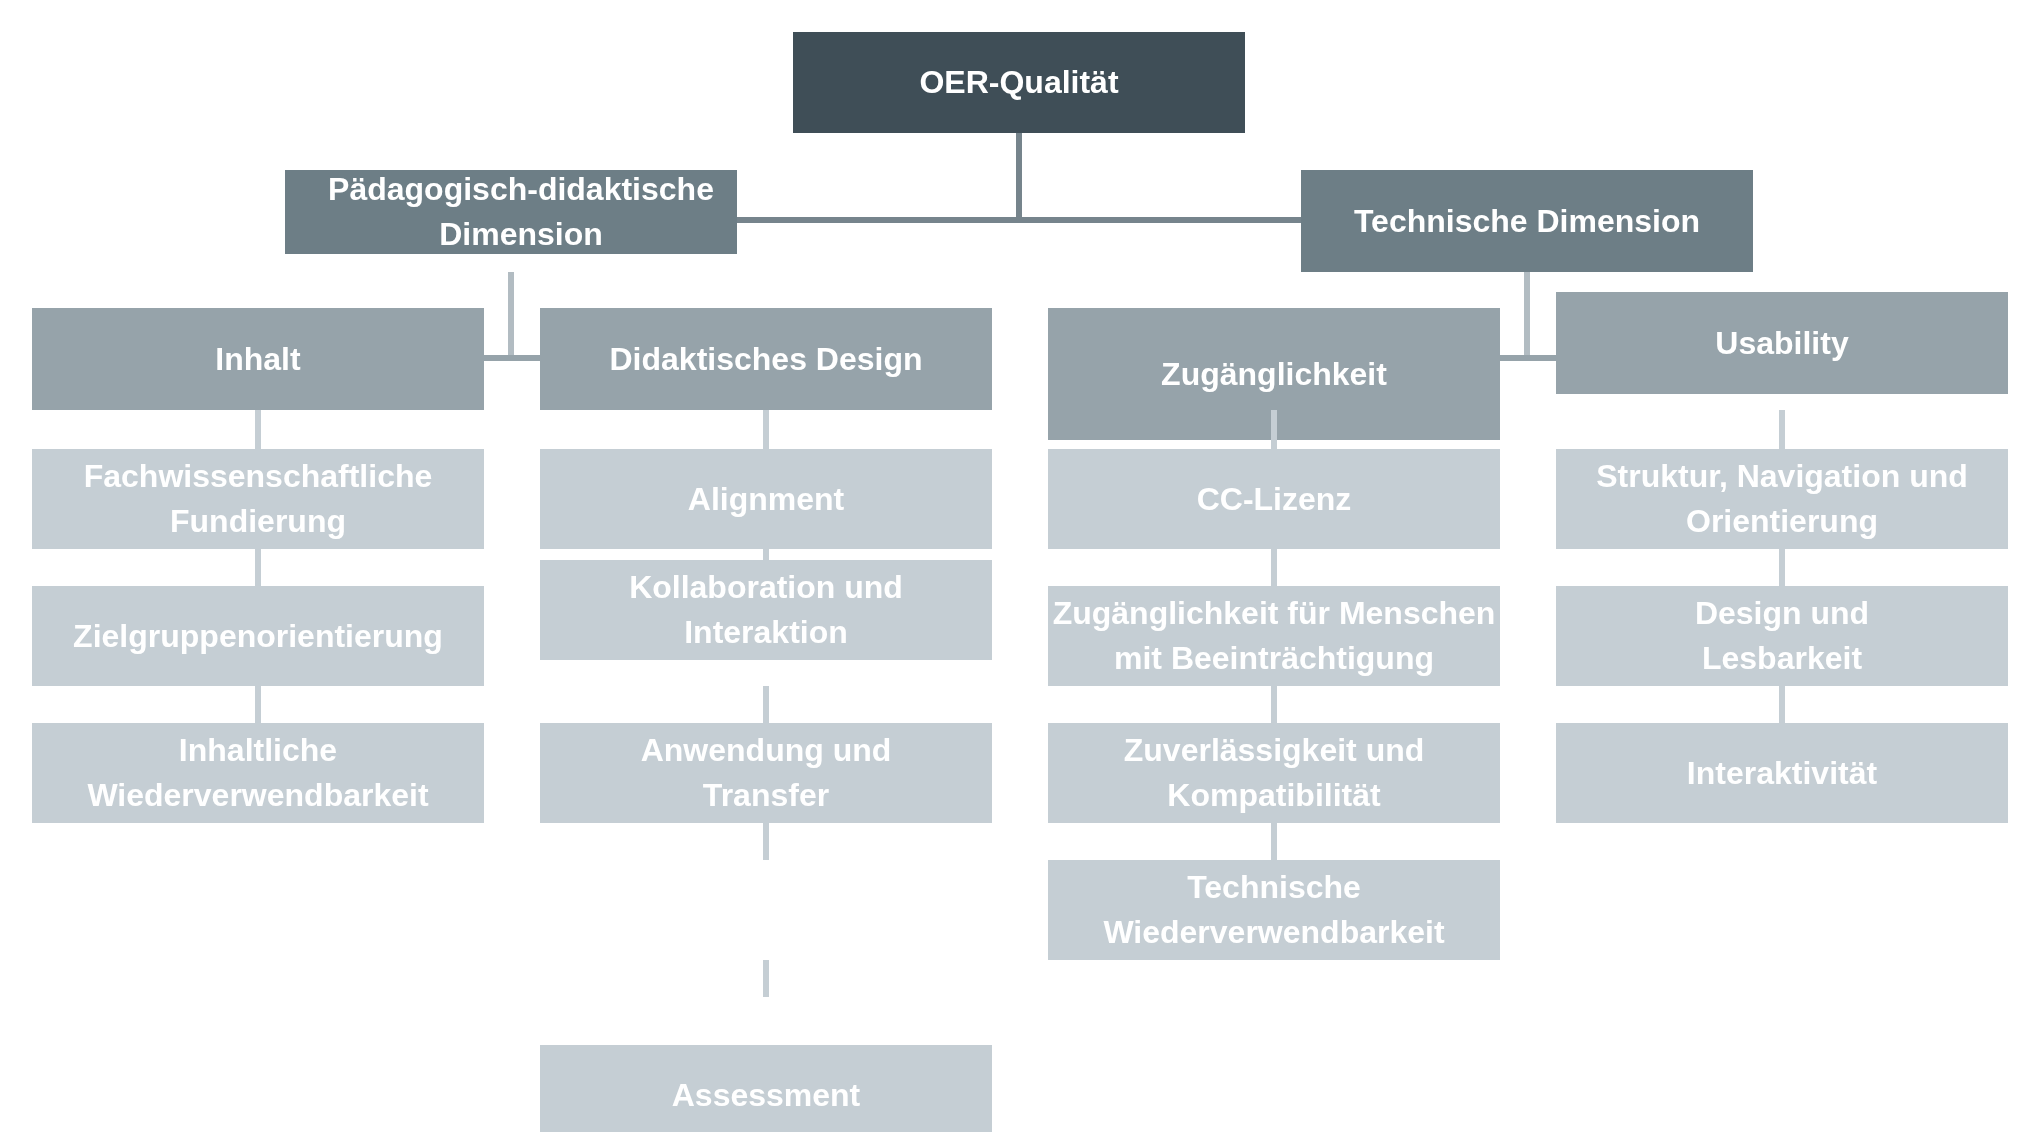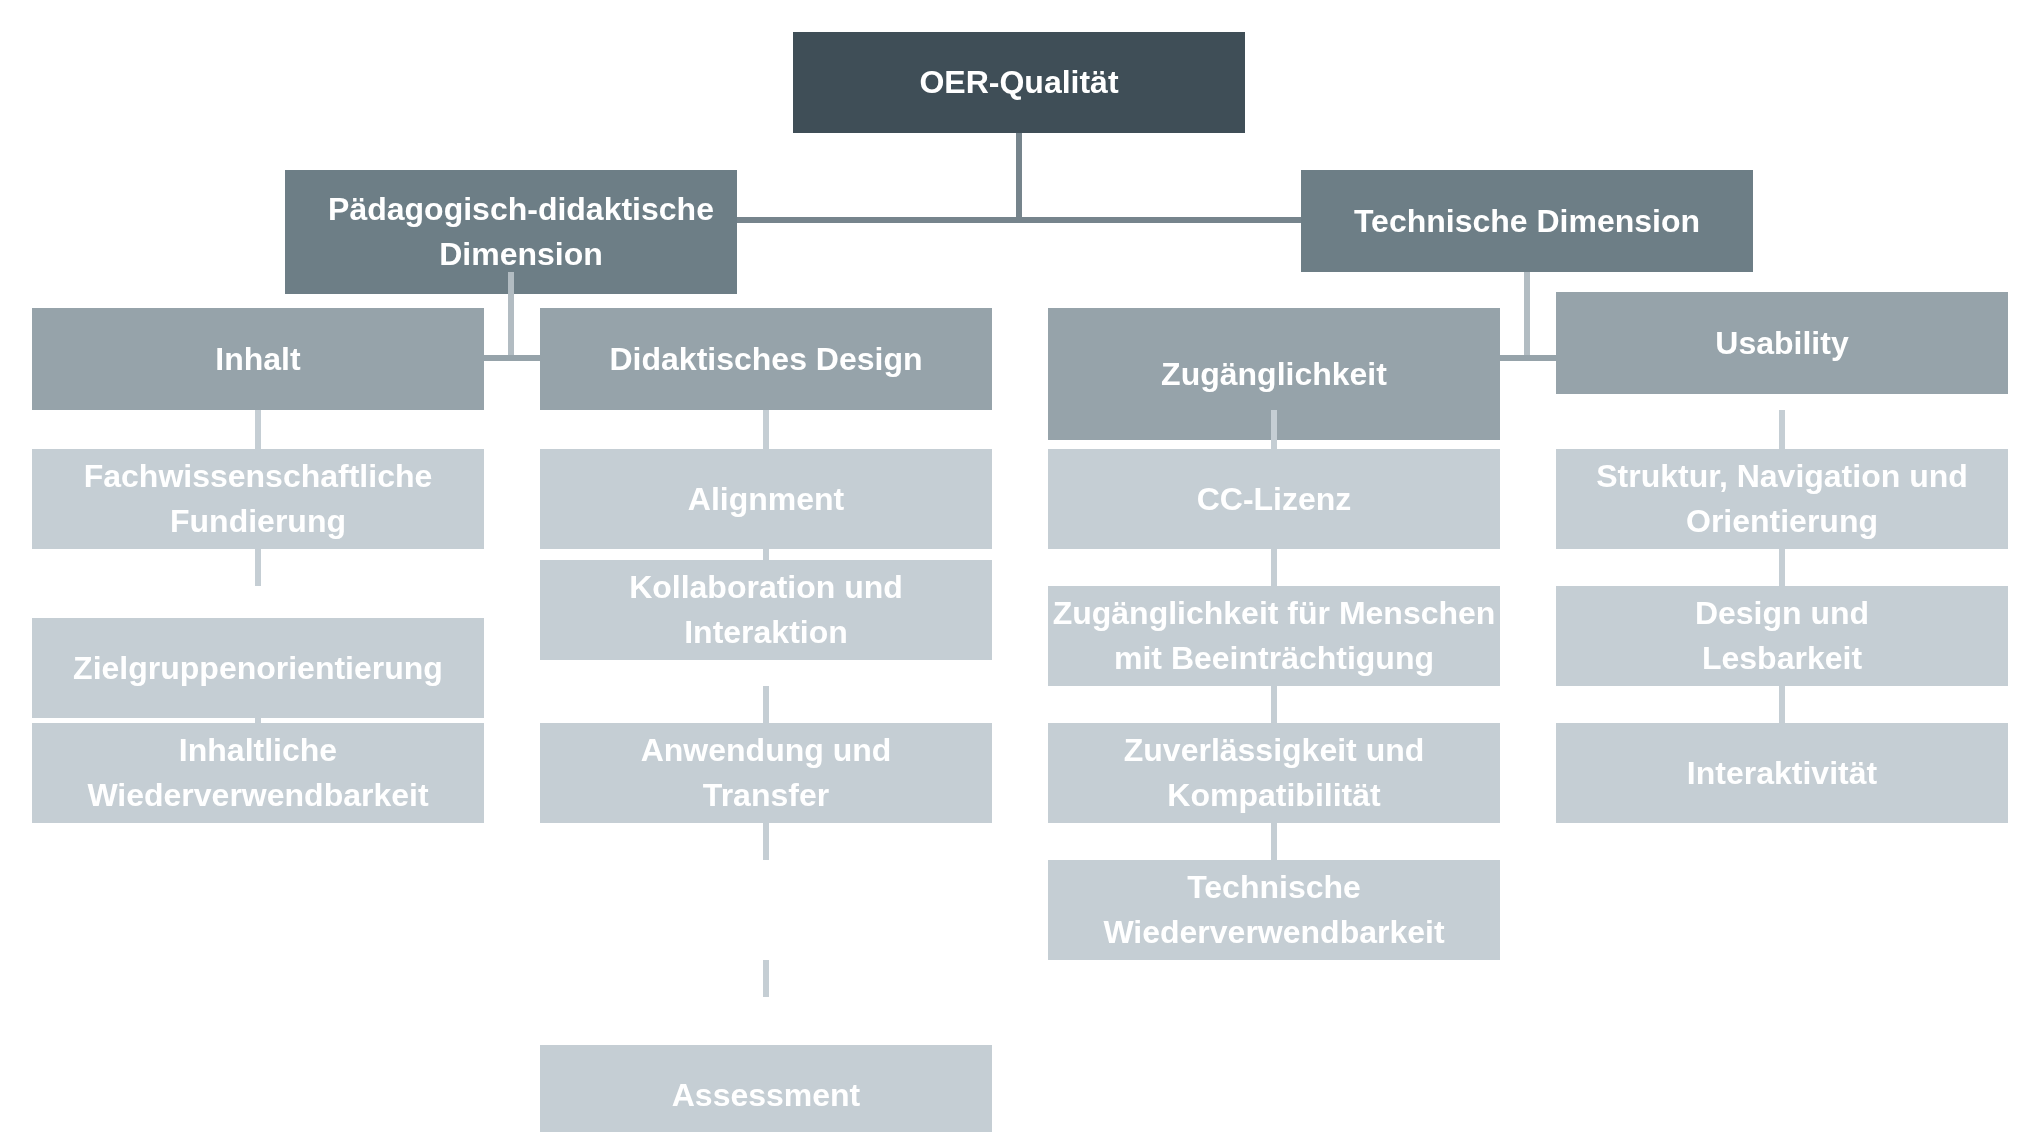--- a/index.html
+++ b/index.html
@@ -32,36 +32,36 @@
 </head>
 <body>
 
 <div class="canvas">
 
   <div class="box root" style="left:793px; top:32px; width:452px; height:101px;">OER-Qualität</div>
 
   <div class="vline line-dark" style="left:1016px; top:133px; height:90px;"></div>
   <div class="hline line-dark" style="left:737px; top:217px; width:565px;"></div>
 
-  <div class="box branch" style="left:285px; top:170px; width:452px; height:124px;padding-left:20px;">Pädagogisch-didaktische
+  <div class="box branch" style="left:285px; top:170px; width:452px; height:84px;padding-left:20px;">Pädagogisch-didaktische
 Dimension</div>
   <div class="box branch" style="left:1301px; top:170px; width:452px; height:102px;">Technische Dimension</div>
 
   <div class="vline line-branchv" style="left:508px; top:272px; height:89px;"></div>
   <div class="hline line-mid" style="left:484px; top:355px; width:56px;"></div>
 
   <div class="vline line-branchv" style="left:1524px; top:272px; height:89px;"></div>
   <div class="hline line-mid" style="left:1500px; top:355px; width:56px;"></div>
 
   <div class="box header" style="left:32px; top:308px; width:452px; height:102px;">Inhalt</div>
   <div class="vline line-light" style="left:255px; top:410px; height:39px;"></div>
   <div class="box item" style="left:32px; top:449px; width:452px; height:100px;">Fachwissenschaftliche
 Fundierung</div>
   <div class="vline line-light" style="left:255px; top:549px; height:37px;"></div>
-  <div class="box item" style="left:32px; top:586px; width:452px; height:100px;margin-top:32px;">Zielgruppenorientierung</div>
+  <div class="box item" style="left:32px; top:586px; width:452px; height:100px;">Zielgruppenorientierung</div>
   <div class="vline line-light" style="left:255px; top:686px; height:37px;"></div>
   <div class="box item" style="left:32px; top:723px; width:452px; height:100px;">Inhaltliche
 Wiederverwendbarkeit</div>
 
   <div class="box header" style="left:540px; top:308px; width:452px; height:102px;">Didaktisches Design</div>
   <div class="vline line-light" style="left:763px; top:410px; height:39px;"></div>
   <div class="box item" style="left:540px; top:449px; width:452px; height:100px;">Alignment</div>
   <div class="vline line-light" style="left:763px; top:549px; height:37px;"></div>
   <div class="box item" style="left:540px; top:560px; width:452px; height:100px;">Kollaboration und
 Interaktion</div>

